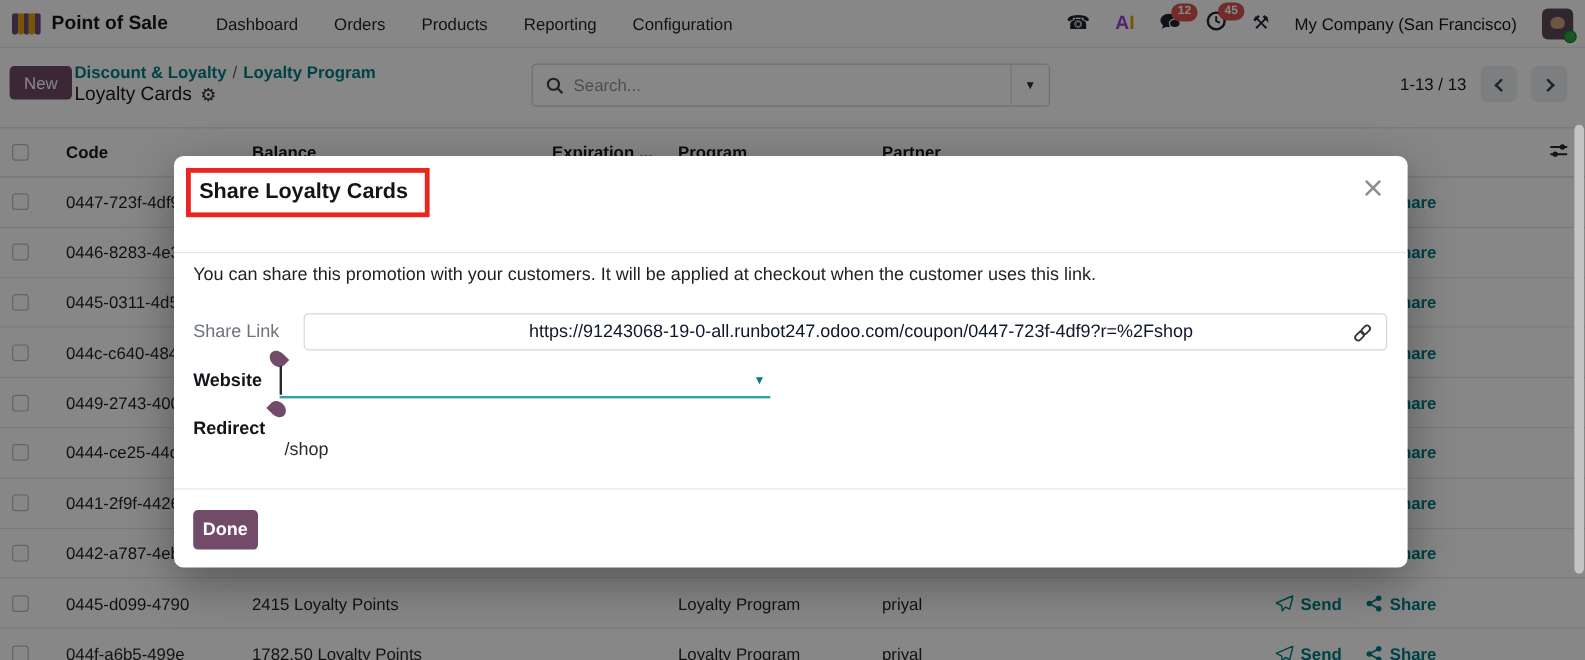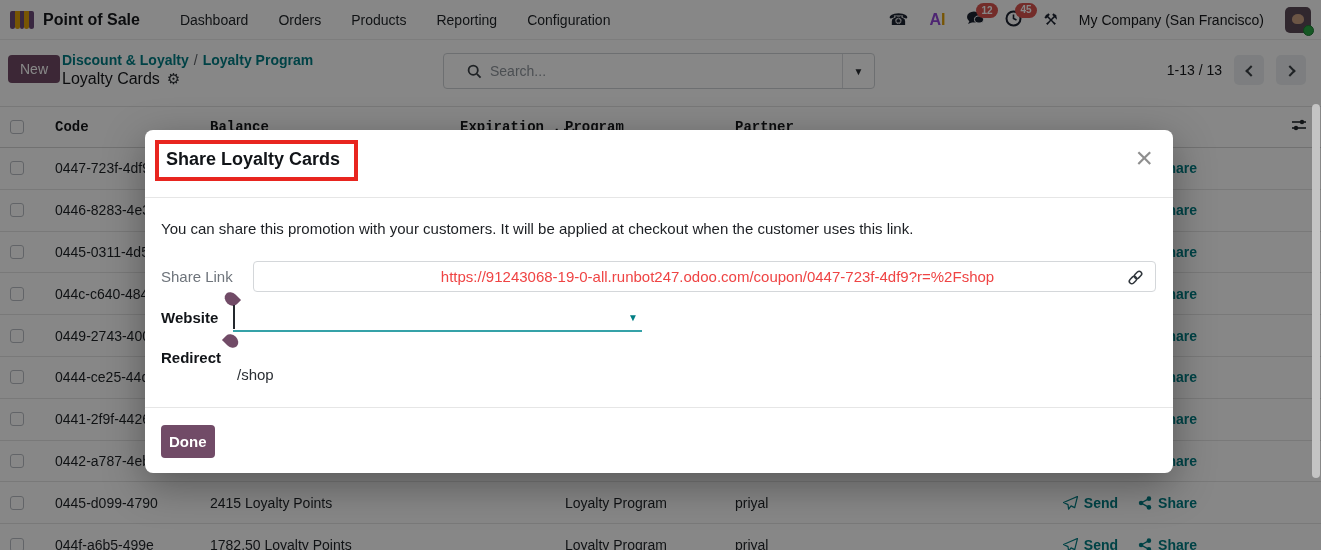--- a/index.html
+++ b/index.html
@@ -33,67 +33,67 @@
   .btn-new { position:absolute; left:8px; top:15px; background:#714B67; color:#fff; border:none;
              font-size:14px; font-weight:500; padding:6px 12px; border-radius:4px; cursor:pointer; }
   .crumbs { position:absolute; left:62px; top:12px; }
   .crumb-line1 { font-size:14px; }
   .crumb-link { color:#017e84; text-decoration:none; font-weight:700; }
   .crumb-link.second { font-weight:600; }
   .crumb-sep { color:#5f6368; margin:0 5px; font-weight:400; }
   .crumb-line2 { font-size:16px; color:#16181b; margin-top:2px; display:flex; align-items:center; gap:7px; }
   .gear { font-size:15px; color:#2b2f33; cursor:pointer; }
   .searchbox { position:absolute; left:443px; top:13px; width:432px; height:36px; background:#fff;
-               border:1px solid #cfd2d6; border-radius:4px; display:flex; align-items:center;padding-left:12px; }
+               border:1px solid #cfd2d6; border-radius:4px; display:flex; align-items:center; }
   .searchbox .mag { margin:0 8px 0 11px; }
   .search-ph { color:#8f959c; font-size:14px; flex:1; }
   .search-dd { width:32px; height:100%; border-left:1px solid #d9dcdf; display:flex; align-items:center;
                justify-content:center; color:#2b2f33; font-size:10px; cursor:pointer; }
   .pager { position:absolute; right:15px; top:15px; display:flex; align-items:center; gap:12px; }
   .pager-range { font-size:14px; color:#16181b; }
   .pg-btn { width:30px; height:30px; border-radius:5px; background:#eceff1; border:none; position:relative; cursor:pointer; }
   .chev { display:inline-block; width:8px; height:8px; border-left:2px solid #3b4146; border-bottom:2px solid #3b4146; }
   .chev.left { transform:rotate(45deg); margin-left:3px; }
   .chev.right { transform:rotate(-135deg); margin-right:3px; }
 
   
   .thead { position:absolute; top:106px; left:0; width:100%; height:42px; border-top:1px solid #e2e2e2;
-           border-bottom:1px solid #d6d6d6; font-size:14px; font-weight:700; color:#16181b; background:#fff;font-family:Liberation Mono, monospace; }
+           border-bottom:1px solid #d6d6d6; font-size:14px; font-weight:700; color:#16181b; background:#fff; }
   .thead .cell, .trow .cell { position:absolute; top:50%; transform:translateY(-50%); white-space:nowrap; }
   .cell-check { left:10px; } .cell-code { left:55px; } .cell-balance { left:210px; }
   .cell-exp { left:460px; } .cell-program { left:565px; } .cell-partner { left:735px; }
   .cell-actions { right:124px; display:flex; gap:20px; }
   .cbox { width:14px; height:14px; border:1px solid #b9bec4; border-radius:3px; background:#fff; display:block; }
   .colset { position:absolute; right:14px; top:50%; transform:translateY(-50%); cursor:pointer; }
   .tbody { position:absolute; top:148px; left:0; width:100%; }
   .trow { position:relative; height:41.8px; border-bottom:1px solid #e4e4e4; font-size:14px; color:#1f2327; background:#fff; }
   .action { display:flex; align-items:center; gap:6px; color:#017e84; font-weight:600; font-size:14px;
             text-decoration:none; cursor:pointer; }
 
   
   .backdrop { position:absolute; inset:0; background:rgba(0,0,0,0.47); z-index:10; }
   .sb-thumb { position:absolute; left:1312px; top:104px; width:8px; height:374px; background:#c4c4c4;
               border-radius:4px; z-index:30; }
 
   
   .modal { position:absolute; left:145px; top:130px; width:1028px; height:343px; background:#fff;
            border-radius:8px; box-shadow:0 12px 40px rgba(0,0,0,0.35); z-index:20; }
-  .m-header { position:absolute; top:0; left:0; right:0; height:68px; border-bottom:1px solid #e6e6e6; }
+  .m-header { position:absolute; top:0; left:0; right:0; height:81px; border-bottom:1px solid #e6e6e6; }
   .m-title-box { position:absolute; left:10px; top:10px; border:4px solid #e8251f; padding:5px 14px 7px 7px; }
   .m-title { font-size:18px; font-weight:700; color:#111418; white-space:nowrap; }
   .m-close { position:absolute; right:20px; top:10px; font-size:30px; font-weight:300; color:#8f8f8f;
              line-height:1.2; cursor:pointer; }
   .m-desc { position:absolute; left:16px; top:90px; font-size:15px; color:#1c1f23; }
   .m-row-label { position:absolute; font-size:15px; }
   .lbl-sharelink { left:16px; top:138px; color:#6e747b; }
   .lbl-website { left:16px; top:179px; color:#111418; font-weight:700; }
   .lbl-redirect { left:16px; top:219px; color:#111418; font-weight:700; }
   .m-link-input { position:absolute; left:108px; top:131px; width:903px; height:31px; border:1px solid #d4d7da;
                   border-radius:4px; display:flex; align-items:center; justify-content:center; background:#fff; }
-  .m-link { color:#ef4444; font-size:15px; text-decoration:none;padding-left:26px; }
+  .m-link { color:#0f172a; font-size:15px; text-decoration:none;padding-left:26px; }
   .m-link-ico { position:absolute; right:11px; top:7px; }
   .sel-handle { position:absolute; width:15px; height:12px; background:#714B67; border-radius:50% 50% 50% 0; }
   .handle-top { left:79px; top:163px; transform:rotate(-135deg); }
   .handle-bot { left:79px; top:205px; transform:rotate(45deg); }
   .caret-bar { position:absolute; left:88px; top:175px; width:1.5px; height:24px; background:#23282d; }
   .web-underline { position:absolute; left:88px; top:200px; width:409px; height:2px; background:#35a2a8; }
   .web-caret { position:absolute; left:483px; top:182px; color:#017e84; font-size:10px; cursor:pointer; }
   .redirect-value { position:absolute; left:92px; top:236px; font-size:15px; color:#2a2e33; }
   .m-footer-line { position:absolute; left:0; right:0; top:277px; border-top:1px solid #e6e6e6; }
   .btn-done { position:absolute; left:16px; top:295px; background:#714B67; color:#fff; border:none;

